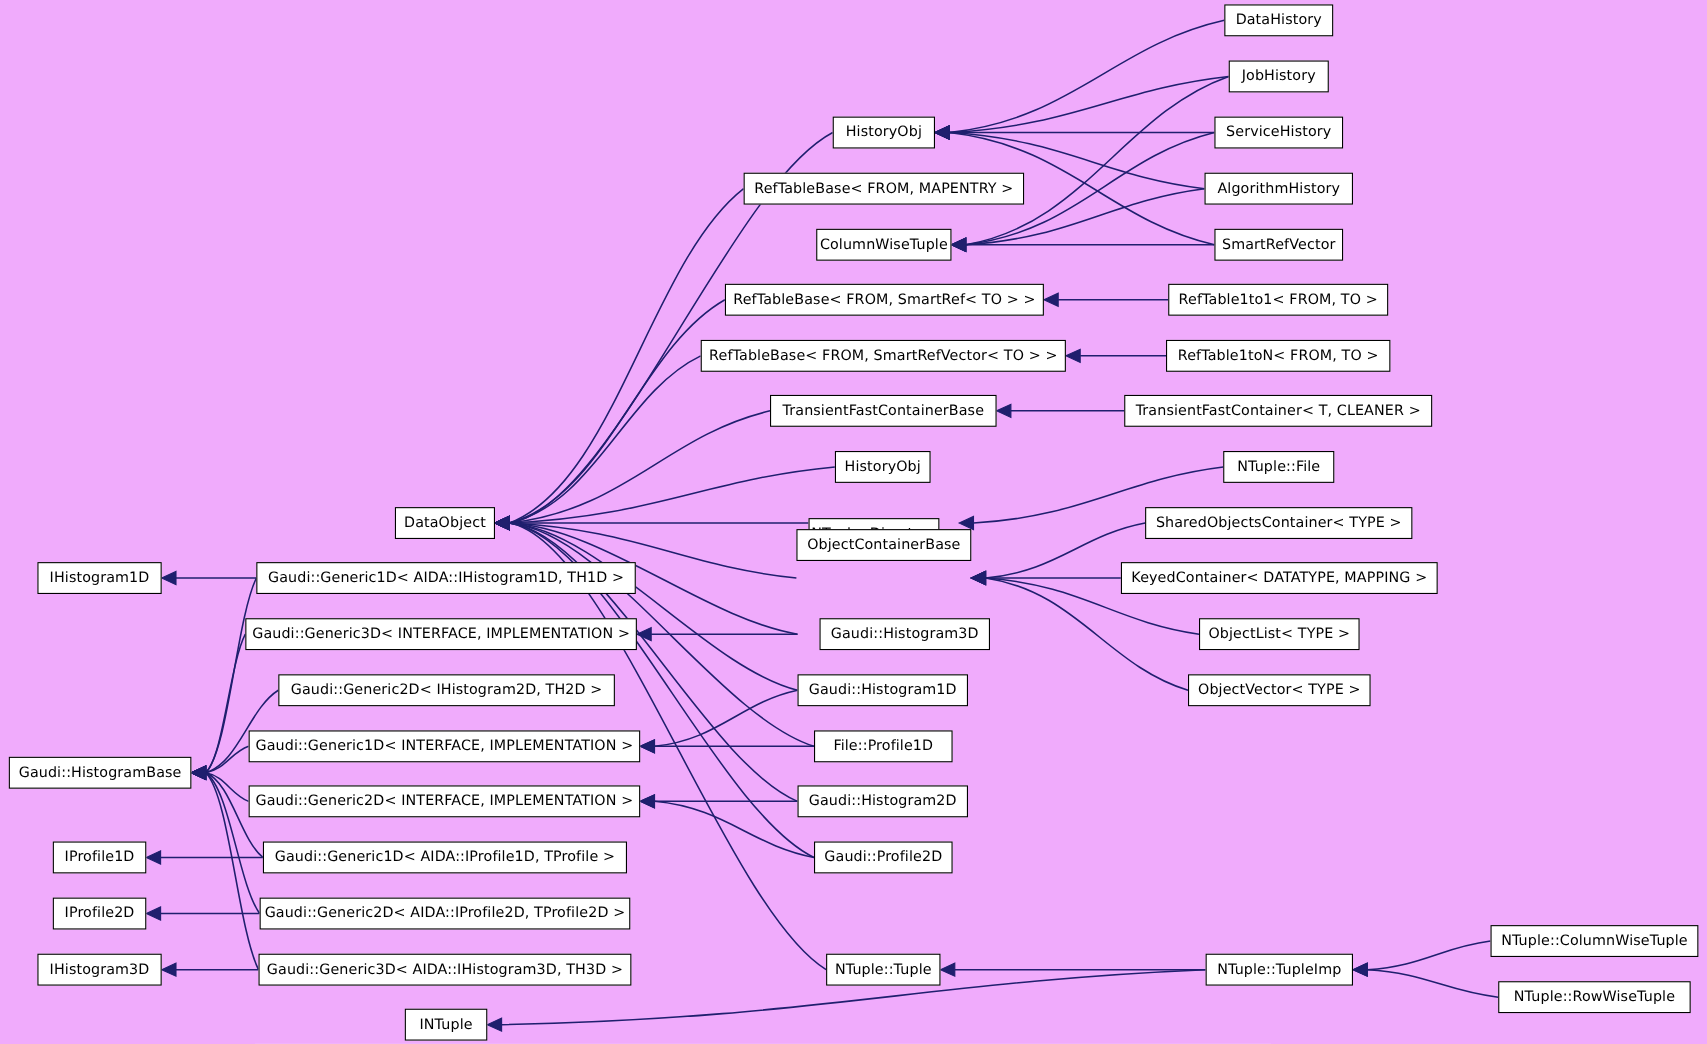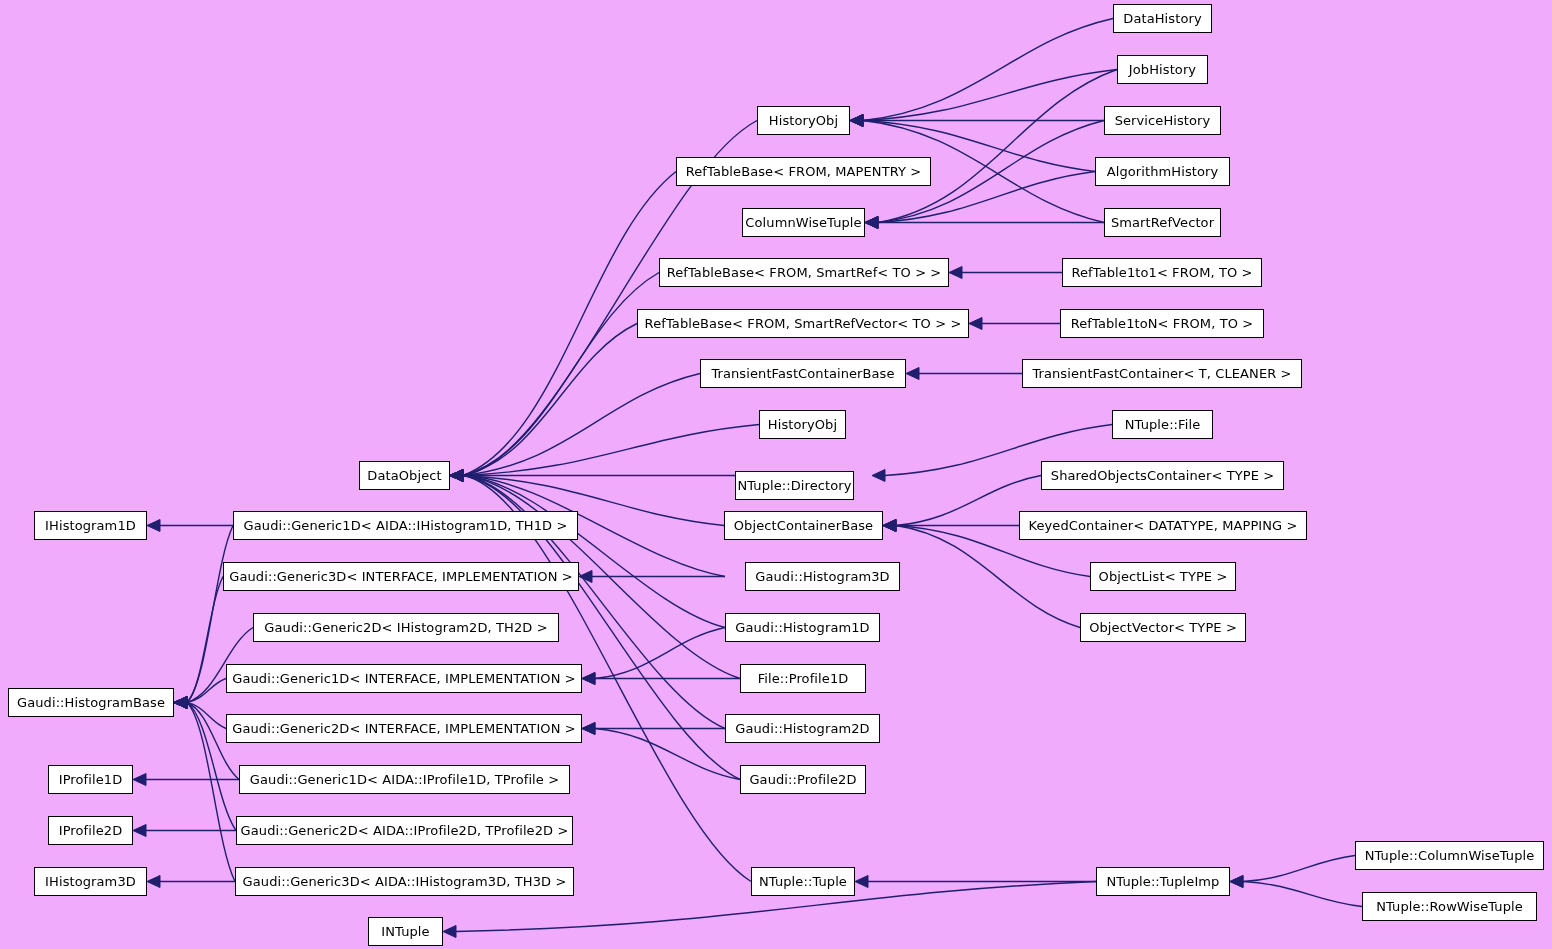--- a/index.html
+++ b/index.html
@@ -275,21 +275,21 @@
       <div class="node" style="left: 1060px; top: 309px; width: 204px;">RefTable1toN&lt; FROM, TO &gt;</div>
       <div class="node" style="left: 1022px; top: 359px; width: 280px;">TransientFastContainer&lt; T, CLEANER &gt;</div>
       <div class="node" style="left: 700px; top: 359px; width: 206px;">TransientFastContainerBase</div>
       <div class="node" style="left: 759px; top: 410px; width: 87px;">HistoryObj</div>
       <div class="node" style="left: 1112px; top: 410px; width: 101px;">NTuple::File</div>
       <div class="node" style="left: 359px; top: 461px; width: 91px;">DataObject</div>
       <div class="node" style="left: 735px; top: 461px; width: 119px; margin-top: 10px;">NTuple::Directory</div>
       <div class="node" style="left: 1041px; top: 461px; width: 243px;">SharedObjectsContainer&lt; TYPE &gt;</div>
       <div class="node" style="left: 34px; top: 511px; width: 113px;">IHistogram1D</div>
       <div class="node" style="left: 233px; top: 511px; width: 345px;">Gaudi::Generic1D&lt; AIDA::IHistogram1D, TH1D &gt;</div>
-      <div class="node" style="left: 724px; top: 511px; width: 159px;">ObjectContainerBase</div>
+      <div class="node" style="left: 724px; top: 481px; width: 159px;">ObjectContainerBase</div>
       <div class="node" style="left: 1019px; top: 511px; width: 288px;">KeyedContainer&lt; DATATYPE, MAPPING &gt;</div>
       <div class="node" style="left: 223px; top: 562px; width: 356px;">Gaudi::Generic3D&lt; INTERFACE, IMPLEMENTATION &gt;</div>
       <div class="node" style="left: 725px; top: 562px; width: 155px; margin-left: 20px;">Gaudi::Histogram3D</div>
       <div class="node" style="left: 1090px; top: 562px; width: 146px;">ObjectList&lt; TYPE &gt;</div>
       <div class="node" style="left: 253px; top: 613px; width: 306px;">Gaudi::Generic2D&lt; IHistogram2D, TH2D &gt;</div>
       <div class="node" style="left: 725px; top: 613px; width: 155px;">Gaudi::Histogram1D</div>
       <div class="node" style="left: 1080px; top: 613px; width: 166px;">ObjectVector&lt; TYPE &gt;</div>
       <div class="node" style="left: 226px; top: 664px; width: 356px;">Gaudi::Generic1D&lt; INTERFACE, IMPLEMENTATION &gt;</div>
       <div class="node" style="left: 740px; top: 664px; width: 126px;">File::Profile1D</div>
       <div class="node" style="left: 8px; top: 688px; width: 166px;">Gaudi::HistogramBase</div>

